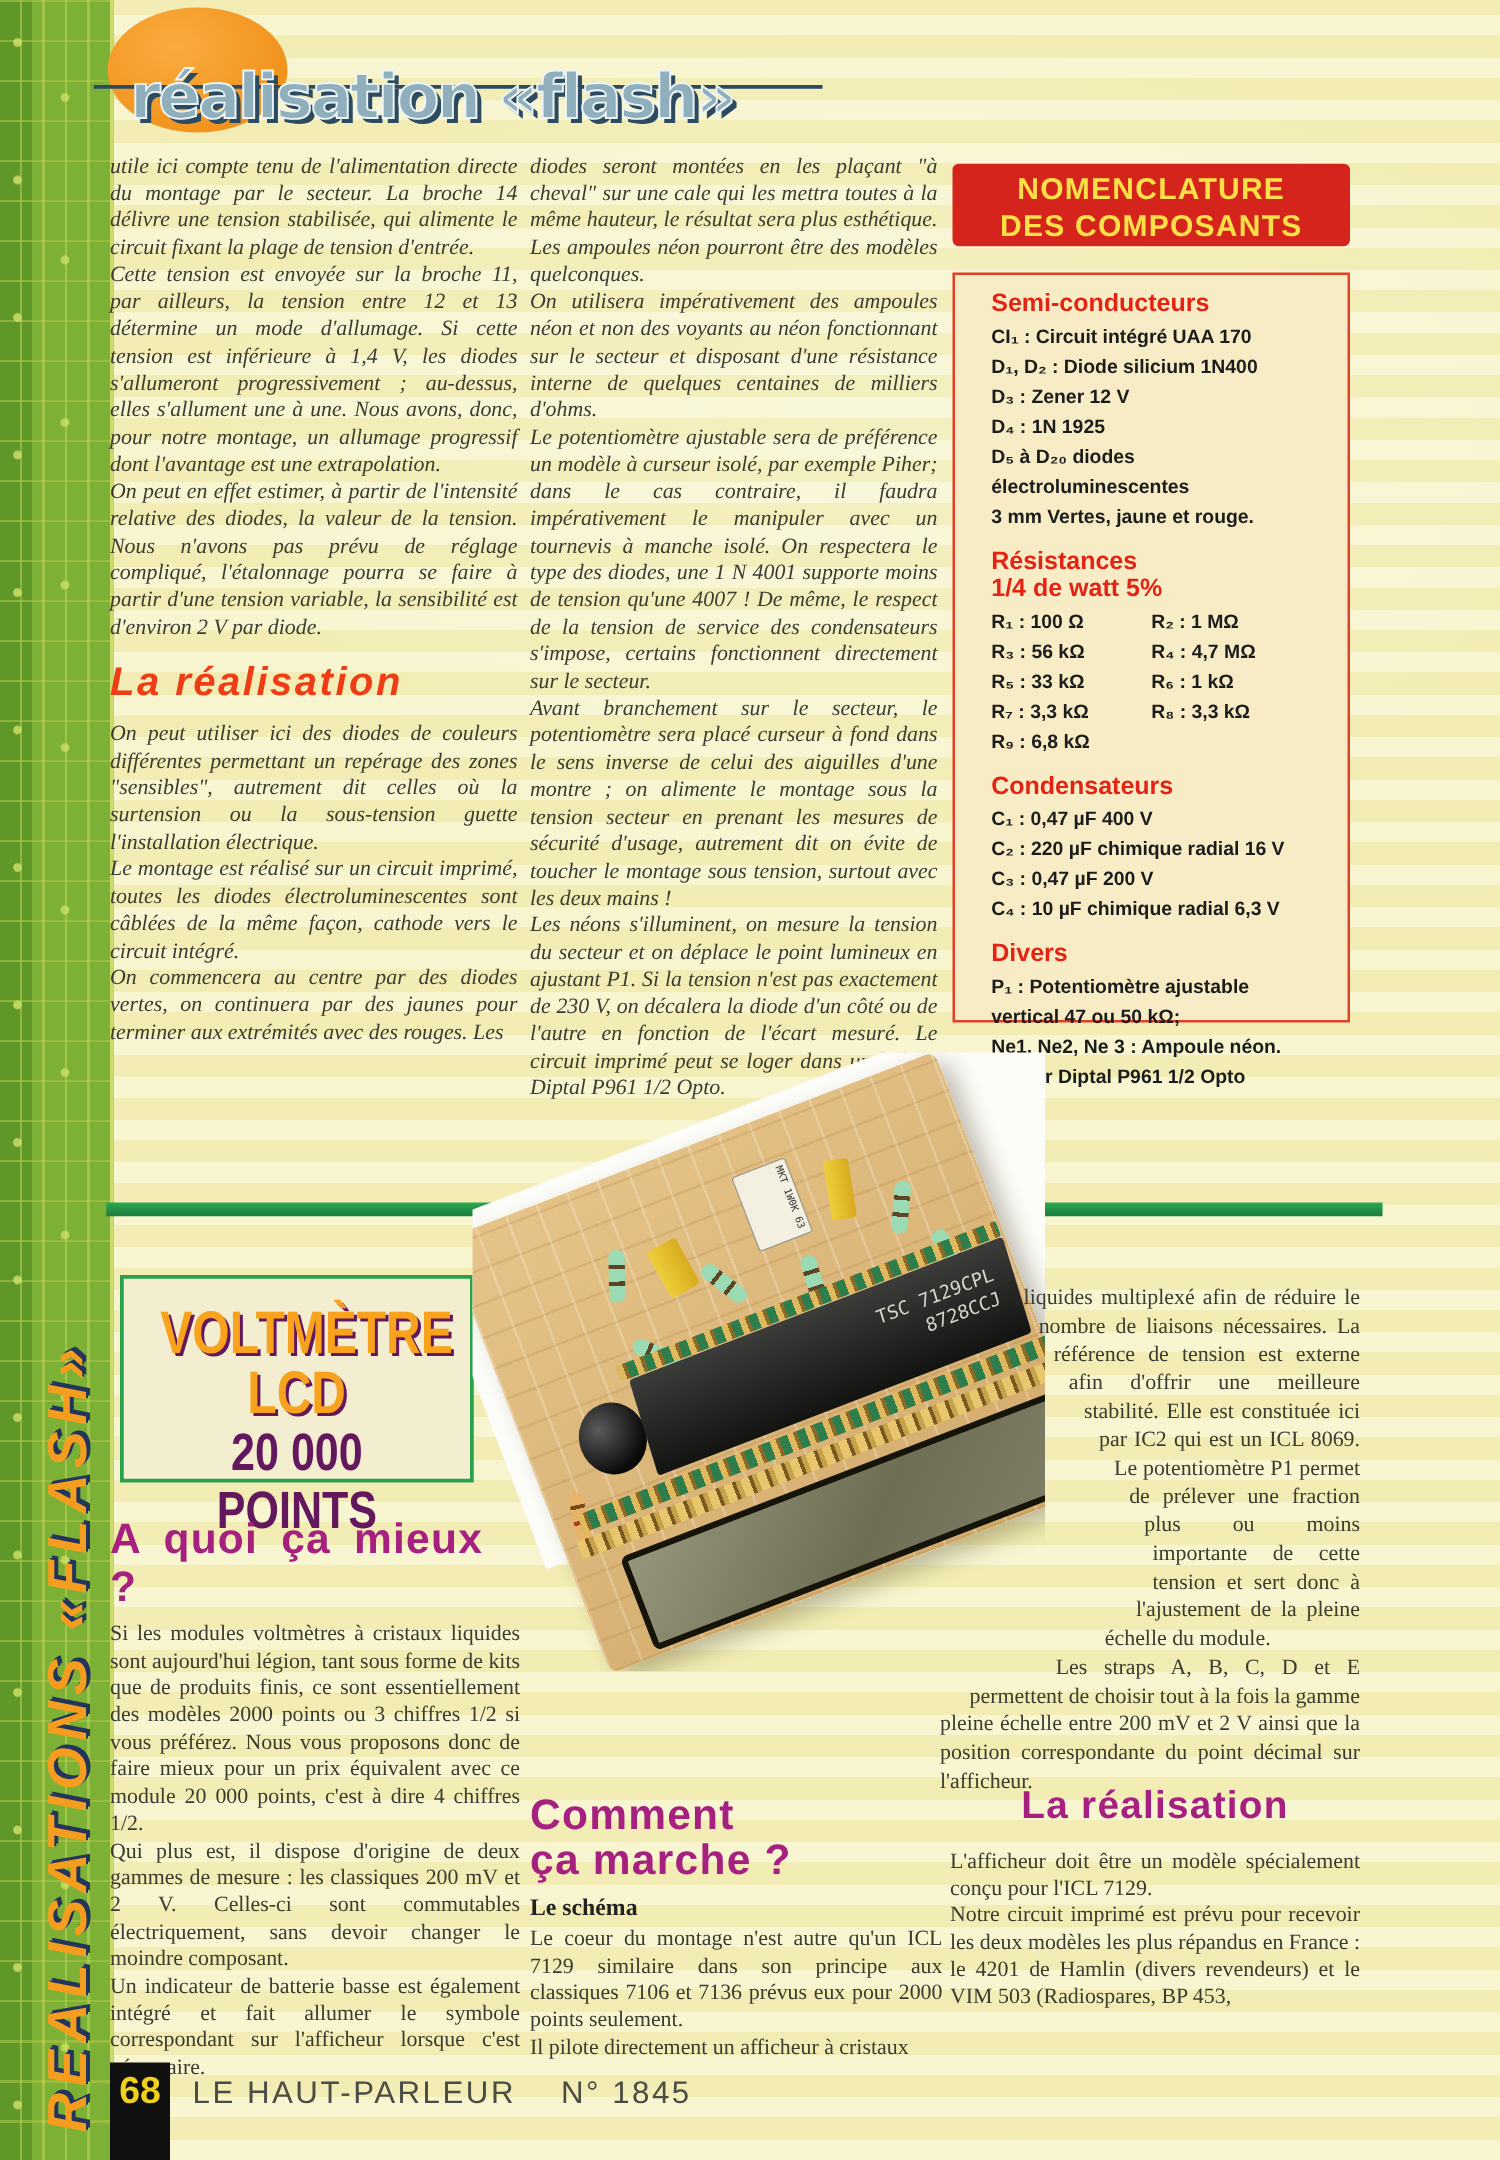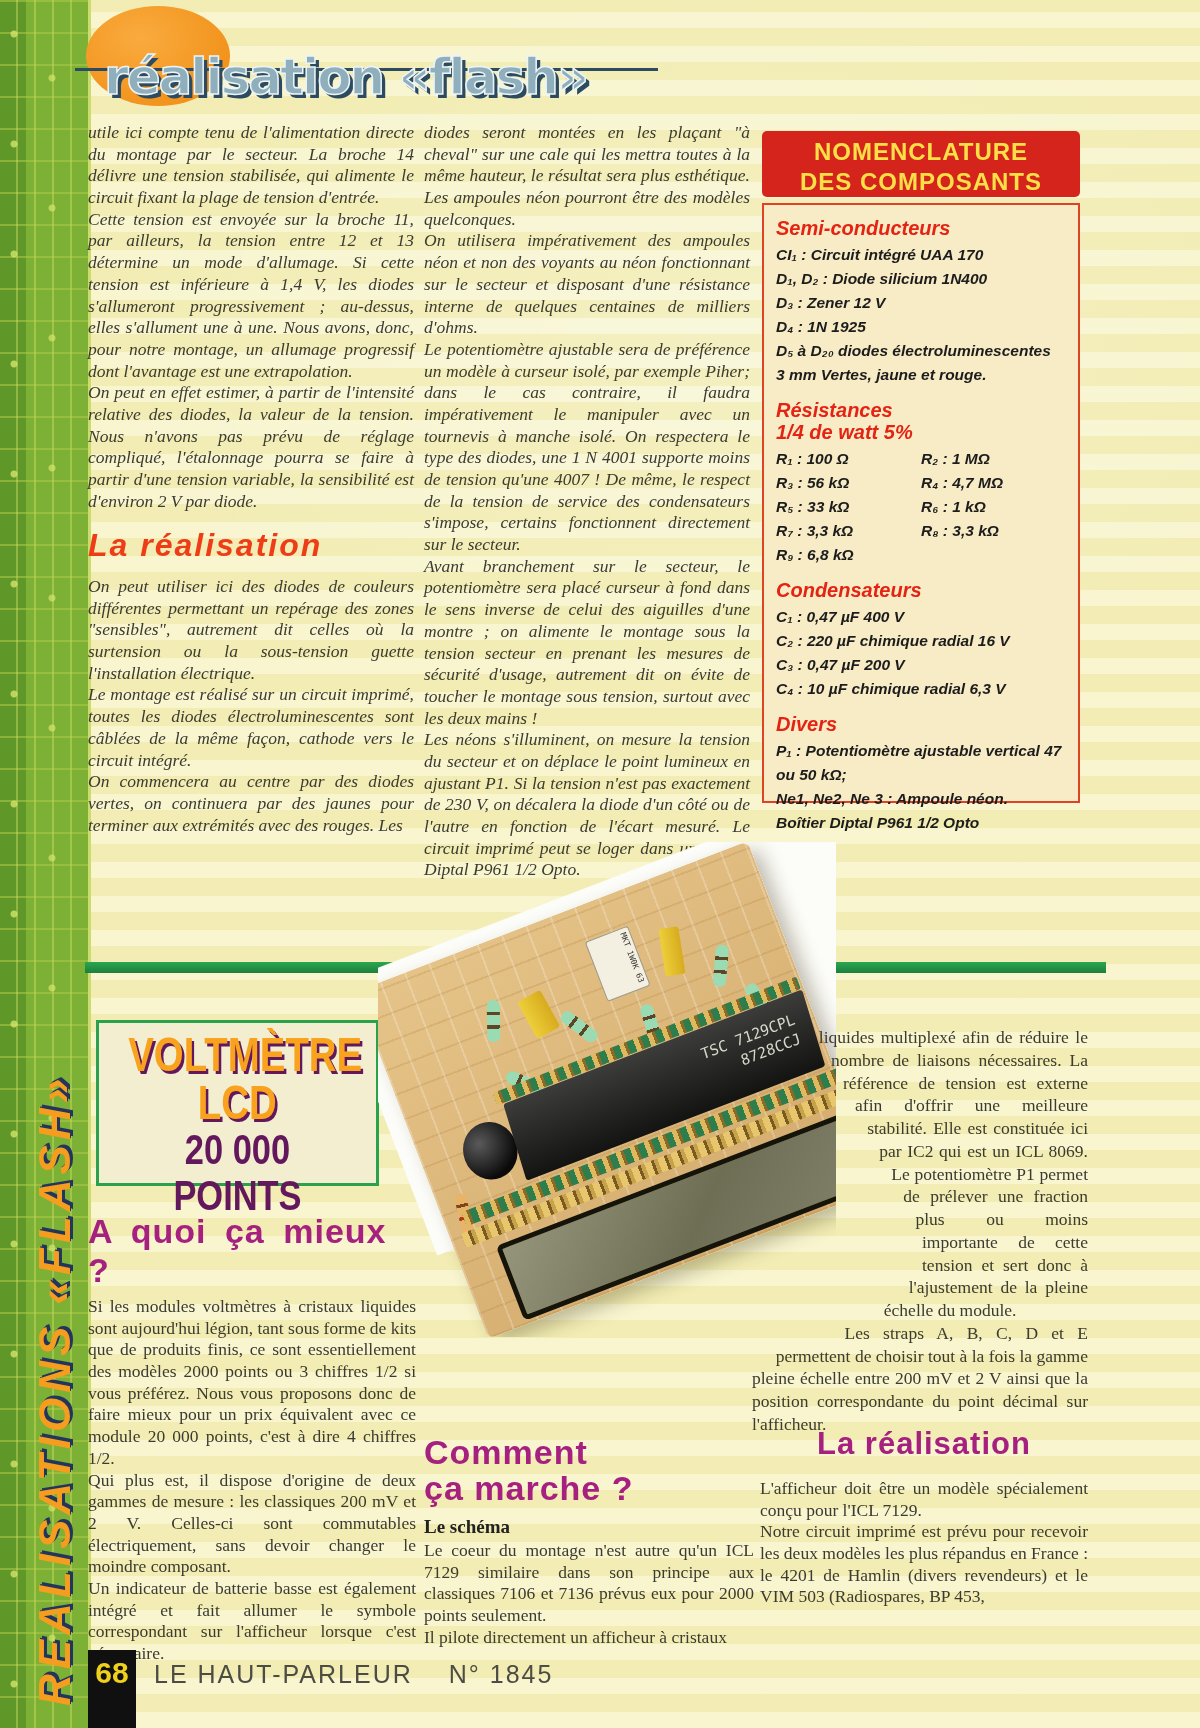--- a/index.html
+++ b/index.html
@@ -35,34 +35,34 @@
   .col{position:absolute;width:326px;font-size:17.5px;line-height:1.24;color:#3b3b30;text-align:justify;font-style:italic;}
   .col p{margin:0;}
   .col1{left:88px;top:122px;}
   .col2{left:424px;top:122px;}
   .red-head{font-family:"Liberation Sans",sans-serif;font-weight:800;font-size:32px;
     letter-spacing:2px;color:#ee3c17;margin:14px 0 10px;}
   
   .nom-banner{position:absolute;left:762px;top:131px;width:318px;height:66px;background:#d5241c;
     border-radius:5px;color:#fde047;font-family:"Liberation Sans",sans-serif;font-weight:800;
     font-size:24px;letter-spacing:1px;line-height:1.25;text-align:center;padding-top:6px;box-sizing:border-box;}
-  .nom-box{position:absolute;left:762px;top:203px;width:318px;height:600px;box-sizing:border-box;
-    background:#f8ecc6;border:2px solid #e04227;padding:10px 12px;
-    font-family:"Liberation Sans","DejaVu Sans",sans-serif;font-style:italic;}
+  .nom-box{position:absolute;left:762px;top:218px;width:318px;height:600px;box-sizing:border-box;
+    background:#f8ecc6;border:2px solid #e04227;padding:10px 29px;
+    font-family:"Liberation Sans","DejaVu Sans",sans-serif;}
   .nom-h{color:#e42313;font-weight:800;font-size:20px;margin:12px 0 4px;line-height:1.1;}
   .nom-h.first{margin-top:2px;}
   .nom-line{font-size:15.5px;font-weight:600;color:#1c1c1c;line-height:24px;}
   .nom-grid{display:flex;}
   .nom-grid>div{flex:1;}
   
   .green-bar{position:absolute;left:85px;top:962px;width:1021px;height:11px;
     background:linear-gradient(180deg,#2aa751,#1c7e3c);}
   
   .volt-box{position:absolute;left:96px;top:1020px;width:283px;height:166px;box-sizing:border-box;
-    border:3px solid #2aa14c;background:#f2eecf;text-align:center;padding-top:8px;}
+    border:3px solid #2aa14c;background:#f2eecf;text-align:center;padding-top:20px;}
   .volt-box .v1,.volt-box .v2{display:inline-block;transform:scaleX(.8);
     font-family:"Liberation Sans",sans-serif;font-weight:900;font-size:48px;line-height:1.0;
     color:#f8a21d;text-shadow:3px 3px 0 #63175d;letter-spacing:0;}
   .volt-box .v3{display:inline-block;transform:scaleX(.82);
     font-family:"Liberation Sans",sans-serif;font-weight:900;font-size:42px;line-height:1.1;
     color:#63175d;letter-spacing:0;}
   
   .photo{position:absolute;left:378px;top:842px;width:458px;height:495px;overflow:hidden;z-index:1;}
   .ph-white{position:absolute;left:-10px;top:40px;width:520px;height:290px;background:#fcfcf8;
     transform:rotate(-21deg);}

